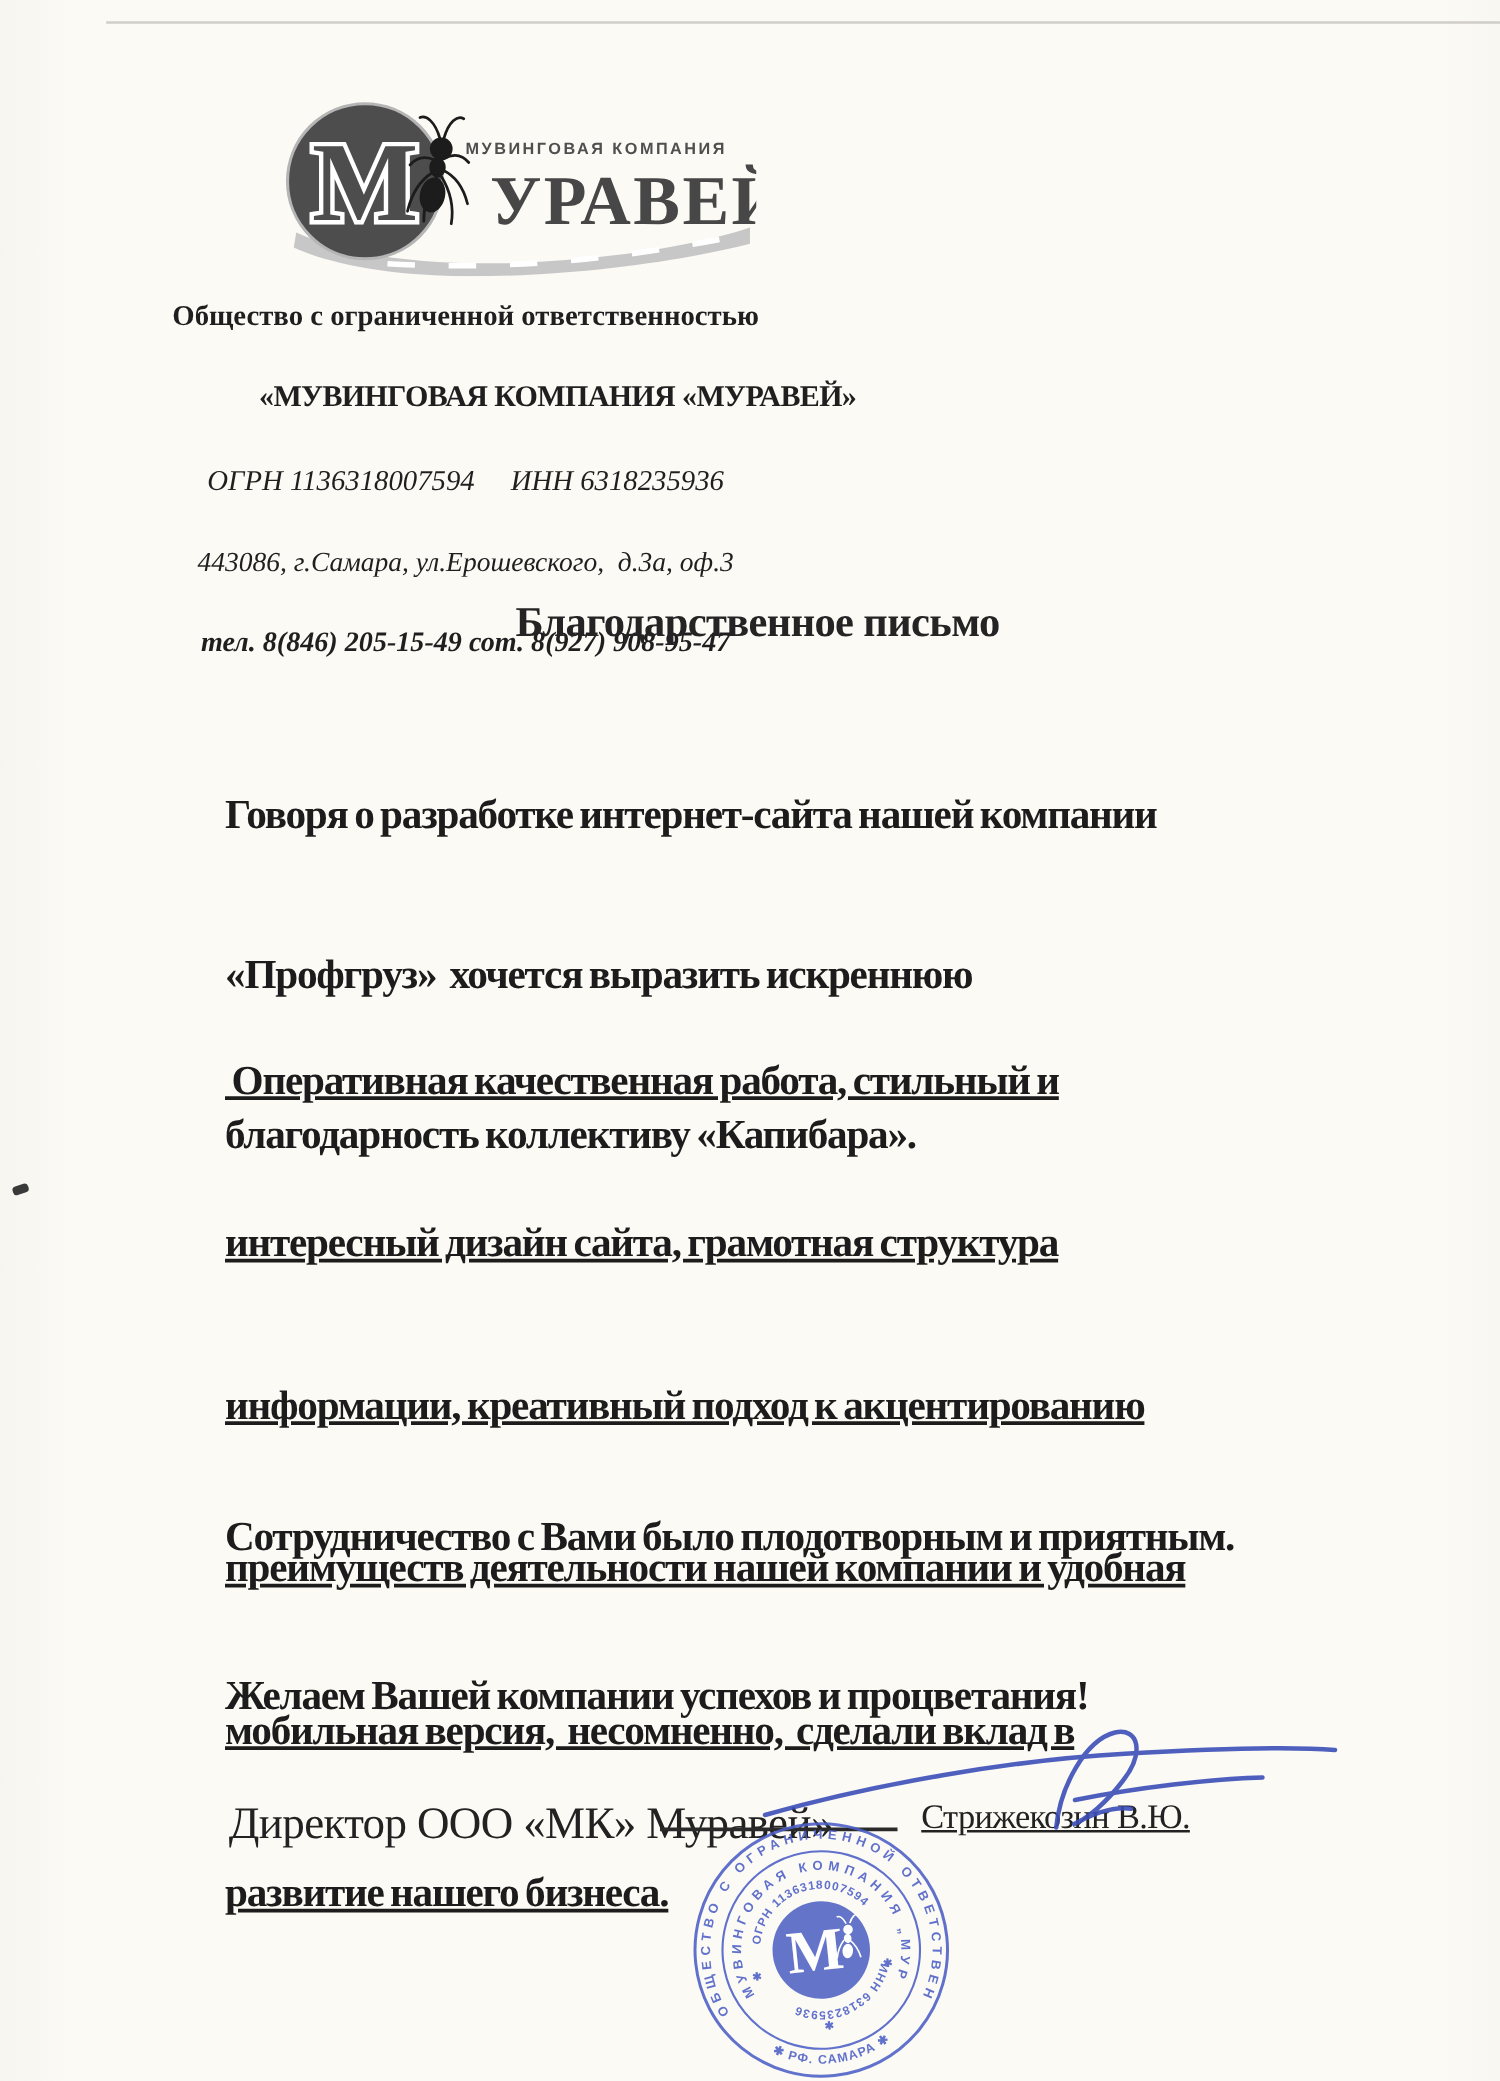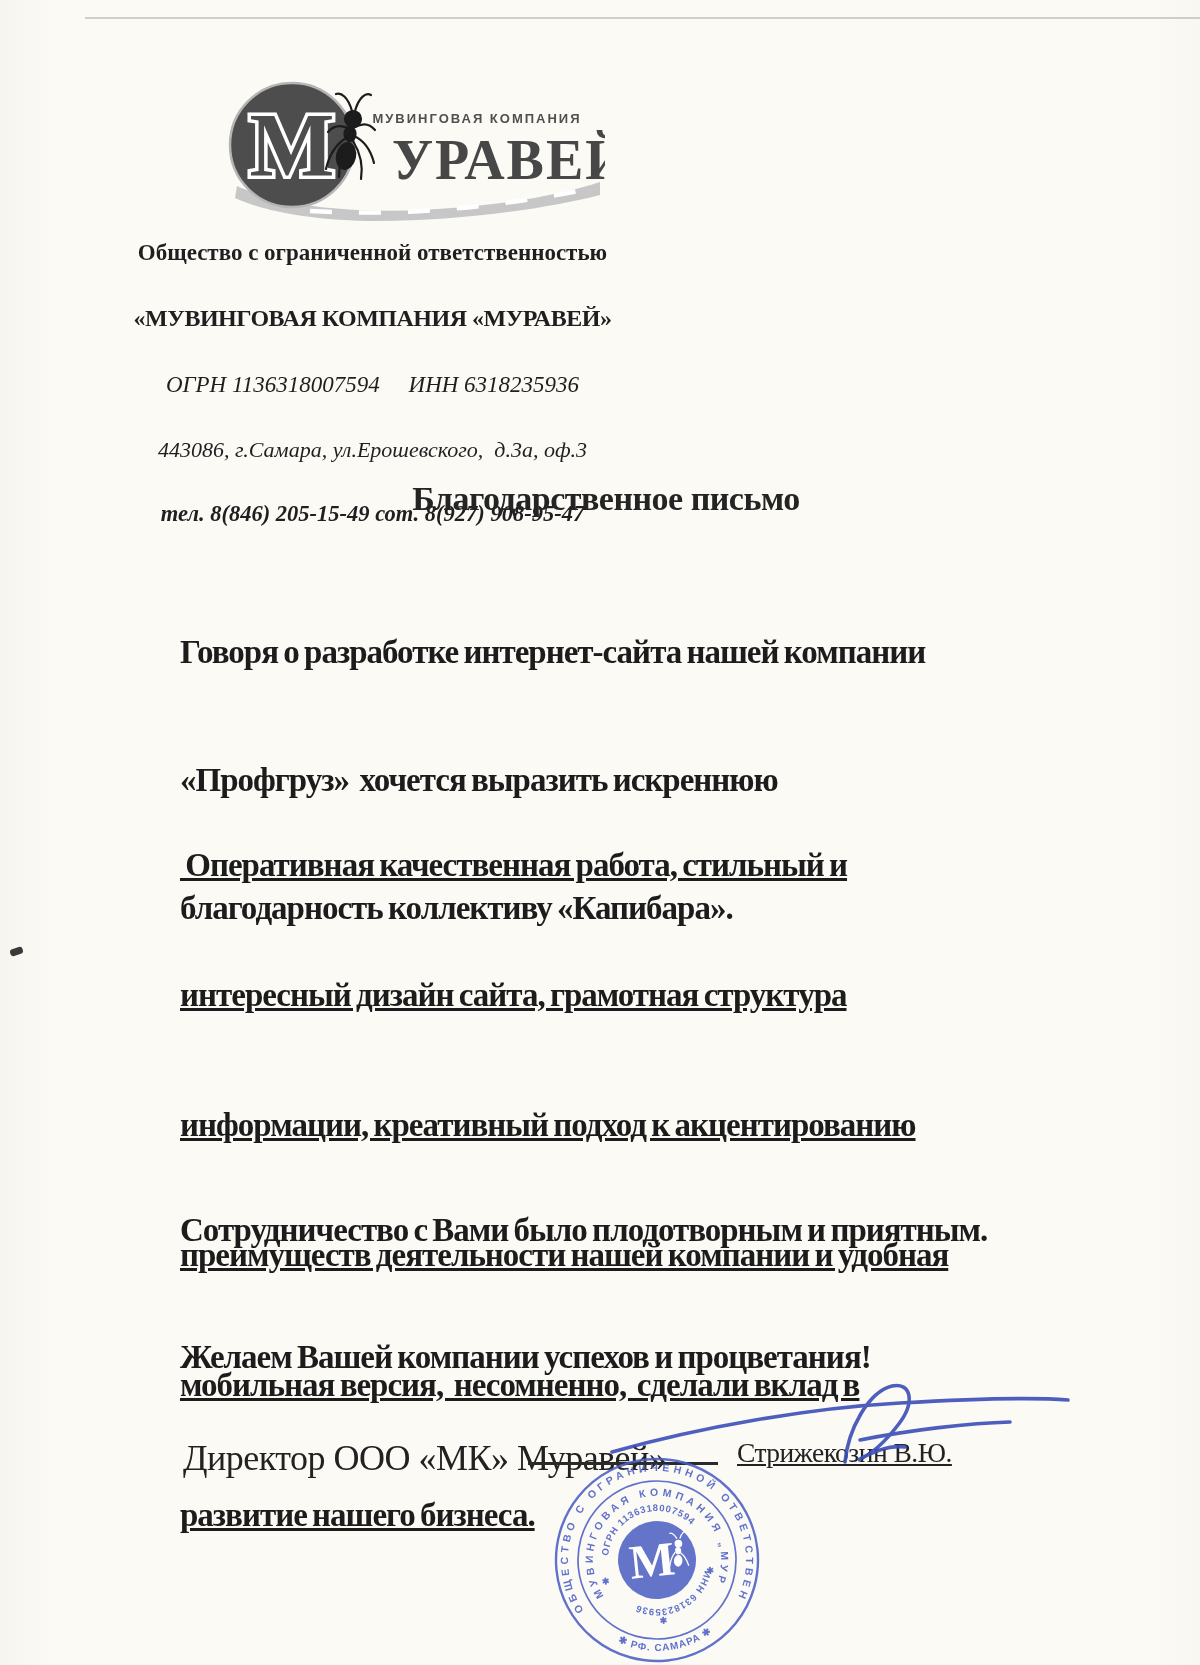--- a/index.html
+++ b/index.html
@@ -10,21 +10,21 @@
     overflow:hidden;
     font-family:"Liberation Serif", serif;
     color:#1f1f1f;
   }
   .scan-line{position:absolute;left:85px;top:17px;width:1115px;height:2px;background:#c2bfb8;opacity:.75;}
   .speck{position:absolute;left:10px;top:948px;width:13px;height:7px;background:#3a3a3a;border-radius:3px;transform:rotate(-18deg);}
   .logo-svg{position:absolute;left:215px;top:66px;width:390px;height:155px;}
   .hdr{position:absolute;left:60px;top:203px;width:625px;text-align:center;white-space:pre;}
   .hline{line-height:28px;}
   .h1{font-size:23px;font-weight:bold;}
-  .h2{font-size:24px;font-weight:bold;letter-spacing:-0.5px;line-height:30px;}
+  .h2{font-size:24px;font-weight:bold;letter-spacing:-0.5px;line-height:30px;text-align:right;}
   .h3{font-size:23px;font-style:italic;line-height:31px;}
   .h4{font-size:22px;font-style:italic;line-height:28px;}
   .h5{font-size:22.5px;font-style:italic;font-weight:bold;line-height:28px;}
   .site{
     position:absolute;left:60px;top:352px;width:625px;text-align:center;
     font-family:"DejaVu Sans", sans-serif;font-size:27px;color:#85837e;
   }
   .site span{border-bottom:2px solid #7f7d78;padding:0 2px 1px 2px;}
   .title{
     position:absolute;left:6px;top:480px;width:1200px;text-align:center;

